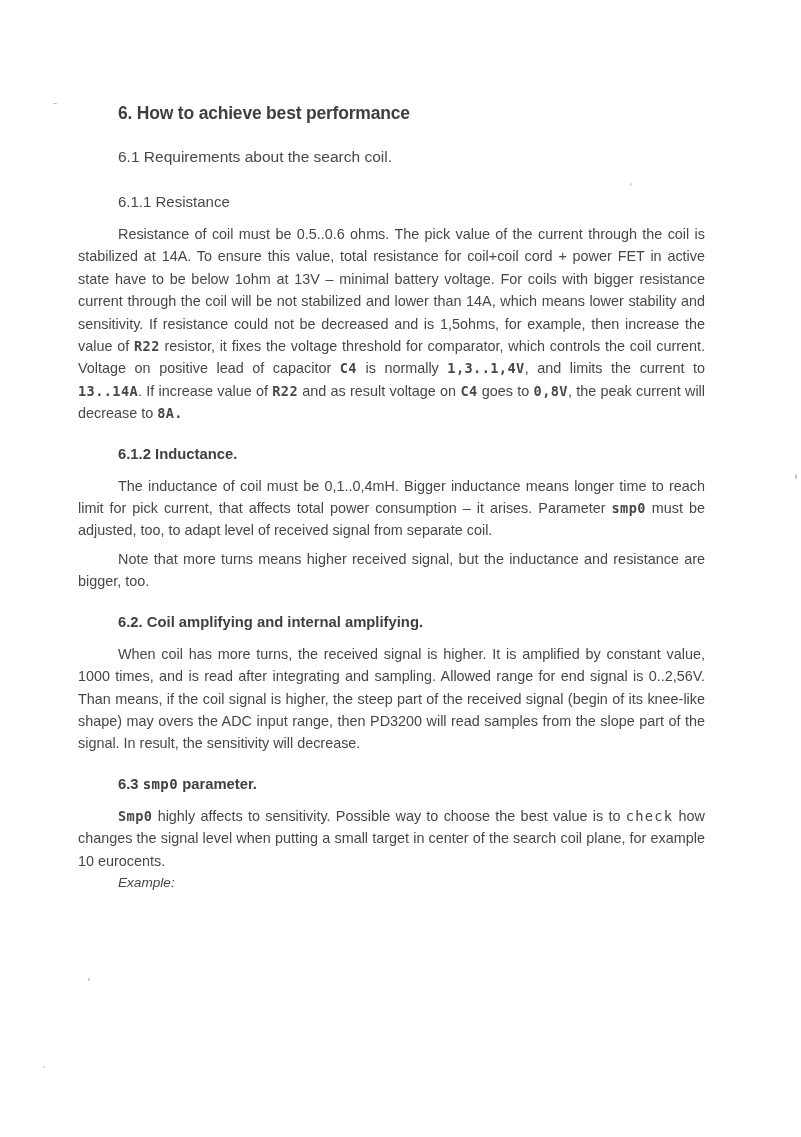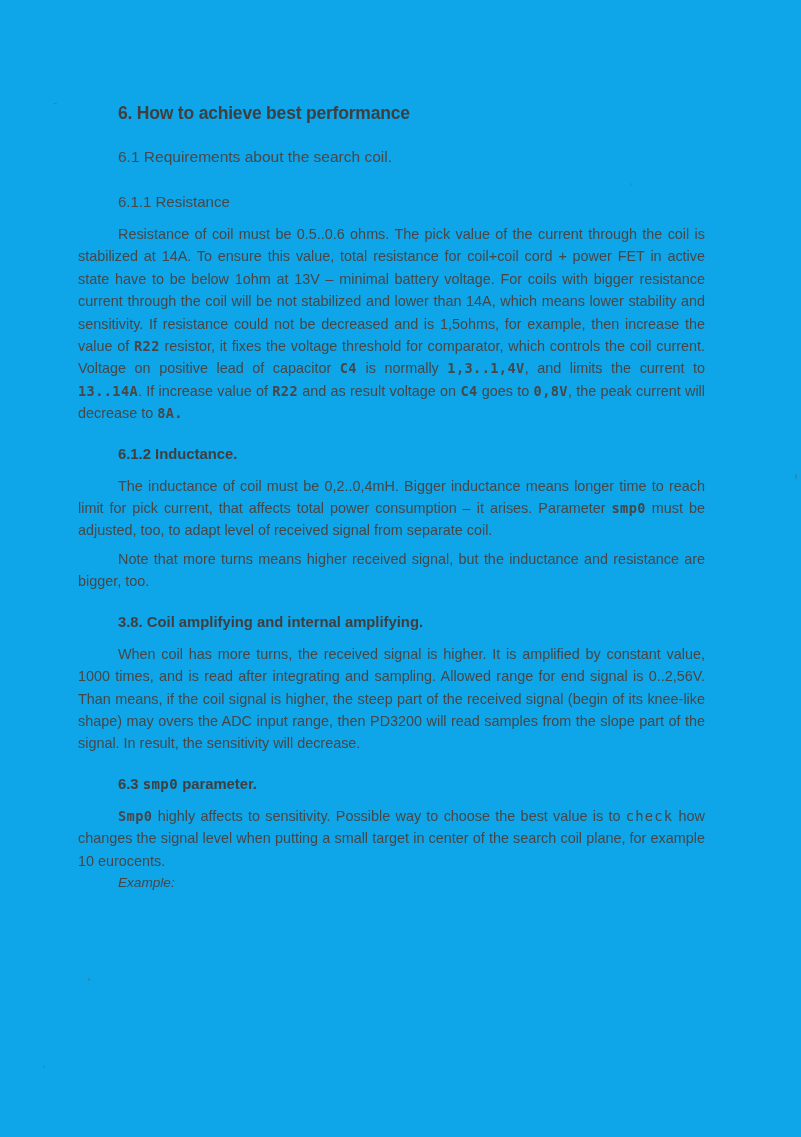--- a/index.html
+++ b/index.html
@@ -1,21 +1,21 @@
 <!DOCTYPE html>
 <html><head>
 <meta charset="utf-8">
 <style>
   html,body { margin:0; padding:0; }
   body { background:#e9e9e9; }
   .page {
     position:relative;
     width:801px; height:1137px;
     margin:0 auto;
-    background:#0ea5e9;
+    background:#ffffff;
     font-family:"Liberation Sans", sans-serif;
     color:#474747;
     overflow:hidden;
   }
   .content {
     position:absolute;
     left:78px; right:96px; top:0;
   }
   .h-main {
     margin:103px 0 0 40px;
@@ -81,27 +81,27 @@
     <div class="h-main">6. How to achieve best performance</div>
 
     <div class="h-sub">6.1 Requirements about the search coil.</div>
 
     <div class="h-sub2">6.1.1 Resistance</div>
 
     <p class="body"><span>Resistance of coil must be 0.5..0.6 ohms. The pick value of the current through the coil is stabilized at 14A. To ensure this value, total resistance for coil+coil cord + power FET in active state have to be below 1ohm at 13V – minimal battery voltage. For coils with bigger resistance current through the coil will be not stabilized and lower than 14A, which means lower stability and sensitivity. If resistance could not be decreased and is 1,5ohms, for example, then increase the value of </span><span class="mb">R22</span><span> resistor, it fixes the voltage threshold for comparator, which controls the coil current. Voltage on positive lead of capacitor </span><span class="mb">C4</span><span> is normally </span><span class="mb">1,3..1,4V</span><span>, and limits the current to </span><span class="mb">13..14A</span><span>. If increase value of </span><span class="mb">R22</span><span> and as result voltage on </span><span class="mb">C4</span><span> goes to </span><span class="mb">0,8V</span><span>, the peak current will decrease to </span><span class="mb">8A.</span></p>
 
     <div class="h-sect">6.1.2 Inductance.</div>
 
-    <p class="body"><span>The inductance of coil must be 0,2..0,4mH. Bigger inductance means longer time to reach limit for pick current, that affects total power consumption – it arises. Parameter </span><span class="mb">smp0</span><span> must be adjusted, too, to adapt level of received signal from separate coil.</span></p>
+    <p class="body"><span>The inductance of coil must be 0,1..0,4mH. Bigger inductance means longer time to reach limit for pick current, that affects total power consumption – it arises. Parameter </span><span class="mb">smp0</span><span> must be adjusted, too, to adapt level of received signal from separate coil.</span></p>
 
     <p class="body cont"><span>Note that more turns means higher received signal, but the inductance and resistance are bigger, too.</span></p>
 
 
 
-    <div class="h-sect">3.8. Coil amplifying and internal amplifying.</div>
+    <div class="h-sect">6.2. Coil amplifying and internal amplifying.</div>
 
     <p class="body"><span>When coil has more turns, the received signal is higher. It is amplified by constant value, 1000 times, and is read after integrating and sampling. Allowed range for end signal is 0..2,56V. Than means, if the coil signal is higher, the steep part of the received signal (begin of its knee-like shape) may overs the ADC input range, then PD3200 will read samples from the slope part of the signal. In result, the sensitivity will decrease.</span></p>
 
 
     <div class="h-sect"><span>6.3 </span><span class="mb">smp0</span><span> parameter.</span></div>
 
     <p class="body"><span class="mb">Smp0</span><span>  highly affects to sensitivity. Possible way to choose the best value is to </span><span class="mr">check</span><span> how changes the signal level when putting a small target in center of the search coil plane, for example 10 eurocents.</span></p>
 
     <div class="example">Example:</div>
 

